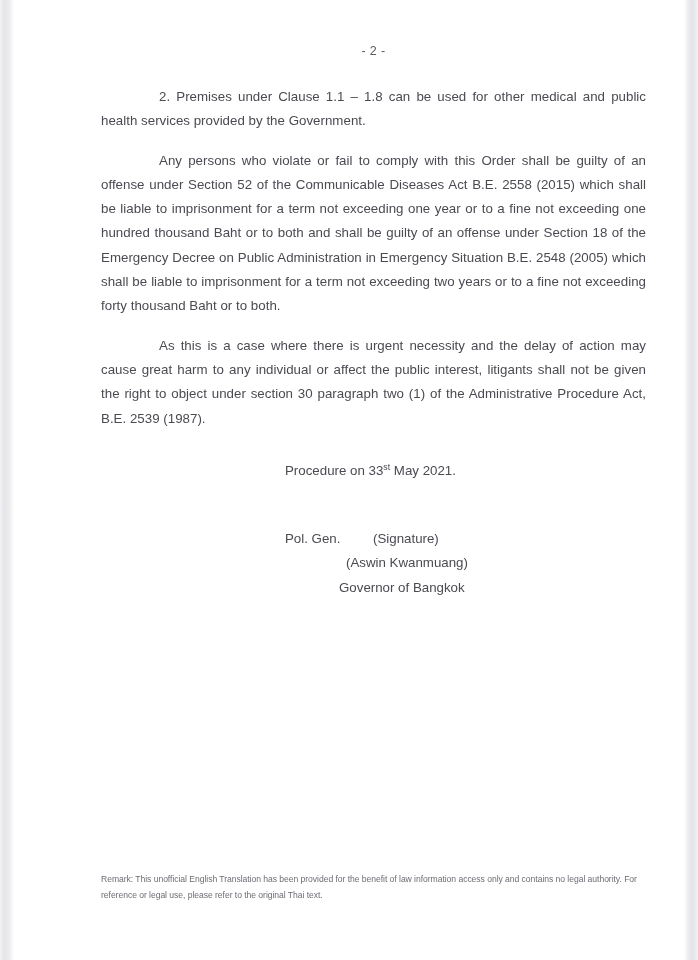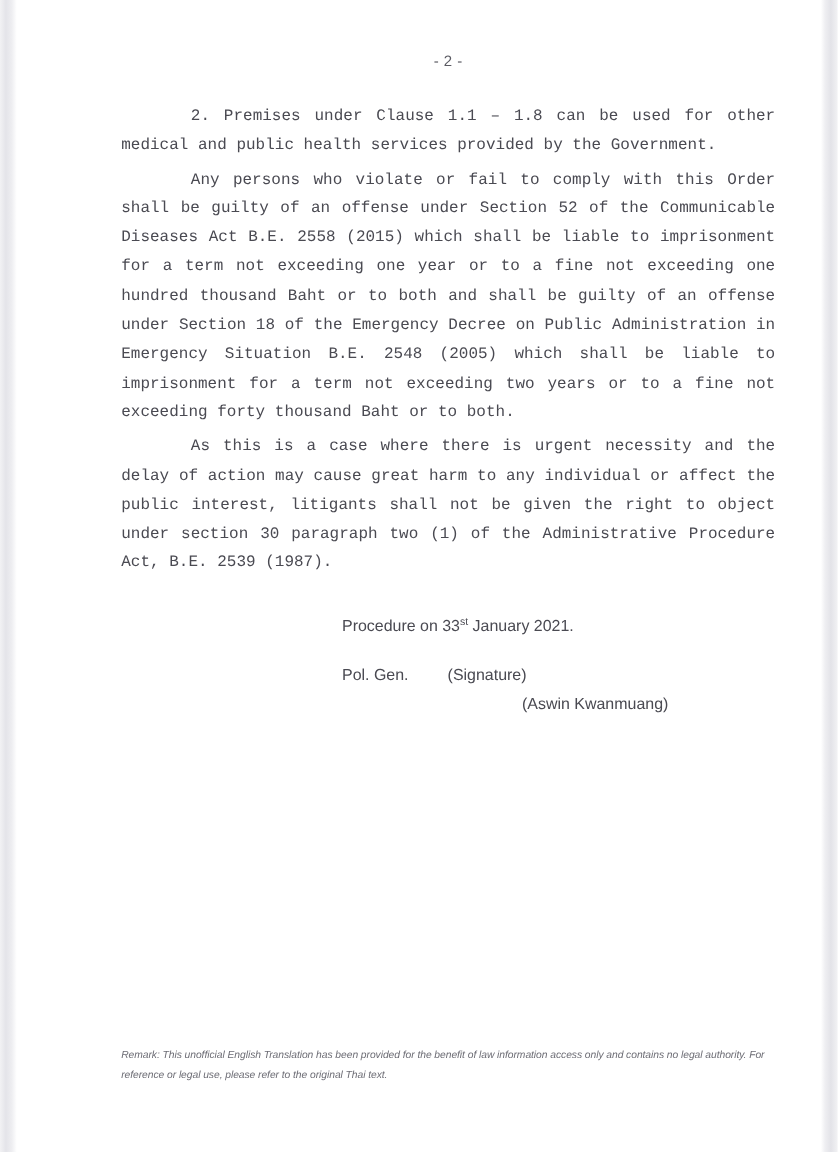--- a/index.html
+++ b/index.html
@@ -52,83 +52,80 @@
     text-align: center;
     font-size: 12.5px;
     color: #5a5a62;
     letter-spacing: 0.4px;
     padding-top: 44px;
     padding-bottom: 0;
   }
 
   .body-block {
     margin-top: 27px;
-    font-family: Liberation Mono, monospace;
   }
 
   p.para {
     margin: 0 0 0 0;
     text-align: justify;
     text-justify: inter-word;
     font-size: 13.3px;
     line-height: 24.3px;
     color: #4a4a52;
     text-indent: 58px;
     letter-spacing: 0.02px;
   }
 
   p.para + p.para {
-    margin-top: 4px;
+    margin-top: 15px;
   }
 
   sup {
     font-size: 0.66em;
     vertical-align: super;
     line-height: 0;
   }
 
   .announce {
     margin-top: 28px;
     font-size: 13.3px;
     color: #4a4a52;
     padding-left: 184px;
     line-height: 24px;
   }
 
   .signature-block {
-    margin-top: 17px;
+    margin-top: 44px;
     font-size: 13.3px;
     color: #4a4a52;
     line-height: 24.5px;
   }
   .sig-row-1 {
     padding-left: 184px;
   }
   .sig-rank {
     display: inline-block;
     width: 88px;
   }
   .sig-row-2 {
     padding-left: 245px;
-    text-align: center;
   }
   .sig-row-3 {
     padding-left: 238px;
   }
 
   .remark {
     position: absolute;
     left: 87px;
     width: 540px;
     top: 872px;
     font-size: 8.6px;
     line-height: 15.5px;
     color: #6d6d75;
     letter-spacing: -0.05px;
-    font-style: italic;
   }
 </style>
 </head>
 <body>
 
 <div class="edge-strip left"></div>
 <div class="edge-strip right"></div>
 
 <div class="page">
 
@@ -140,24 +137,25 @@
 
       <p class="para">2. Premises under Clause 1.1 – 1.8 can be used for other medical and public health services provided by the Government.</p>
 
       <p class="para">Any persons who violate or fail to comply with this Order shall be guilty of an offense under Section 52 of the Communicable Diseases Act B.E. 2558 (2015) which shall be liable to imprisonment for a term not exceeding one year or to a fine not exceeding one hundred thousand Baht or to both and shall be guilty of an offense under Section 18 of the Emergency Decree on Public Administration in Emergency Situation B.E. 2548 (2005) which shall be liable to imprisonment for a term not exceeding two years or to a fine not exceeding forty thousand Baht or to both.</p>
 
       <p class="para">As this is a case where there is urgent necessity and the delay of action may cause great harm to any individual or affect the public interest, litigants shall not be given the right to object under section 30 paragraph two (1) of the Administrative Procedure Act, B.E. 2539 (1987).</p>
 
 
     </div>
 
-    <div class="announce"><span>Procedure on </span><span>33</span><sup>st</sup><span> January 2021.</span></div>
+    <div class="announce"><span>Procedure on </span><span>33</span><sup>st</sup><span> May 2021.</span></div>
 
     <div class="signature-block">
       <div class="sig-row-1"><span class="sig-rank">Pol. Gen.</span><span>(Signature)</span></div>
       <div class="sig-row-2">(Aswin Kwanmuang)</div>
+      <div class="sig-row-3">Governor of Bangkok</div>
     </div>
 
   </div>
 
   <div class="remark">Remark: This unofficial English Translation has been provided for the benefit of law information access only and contains no legal authority. For reference or legal use, please refer to the original Thai text.</div>
 
 </div>
 
 </body></html>

